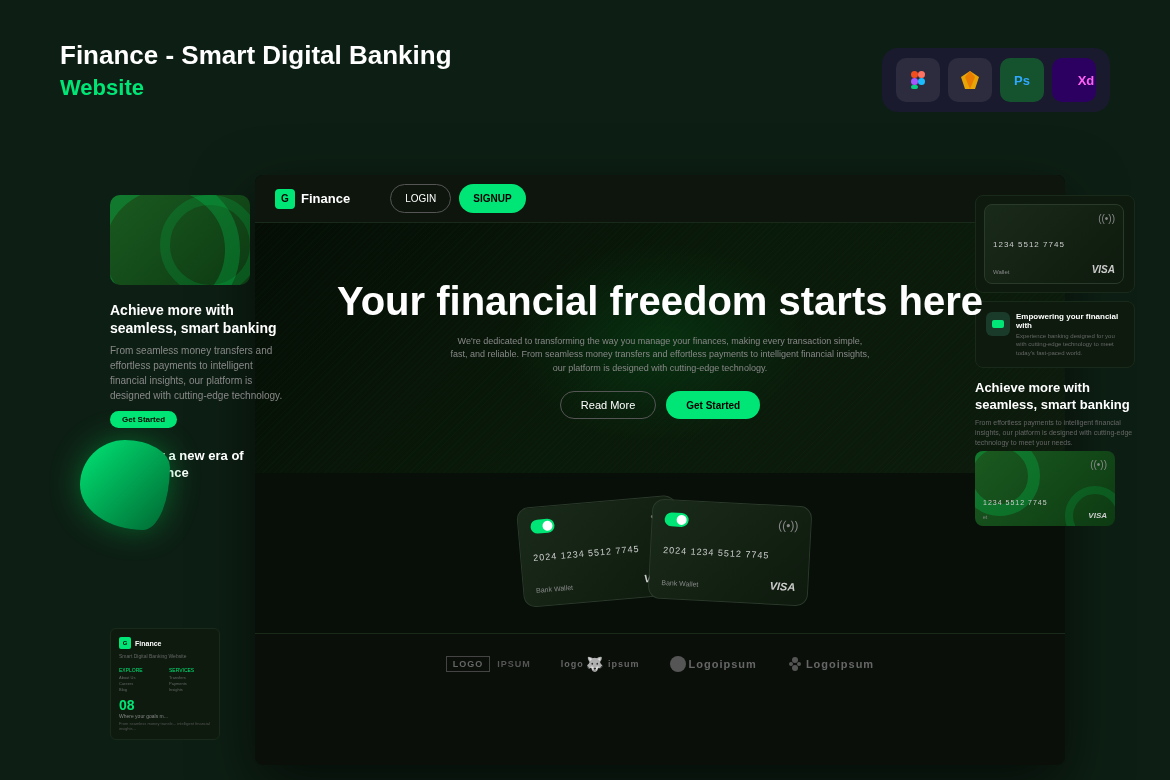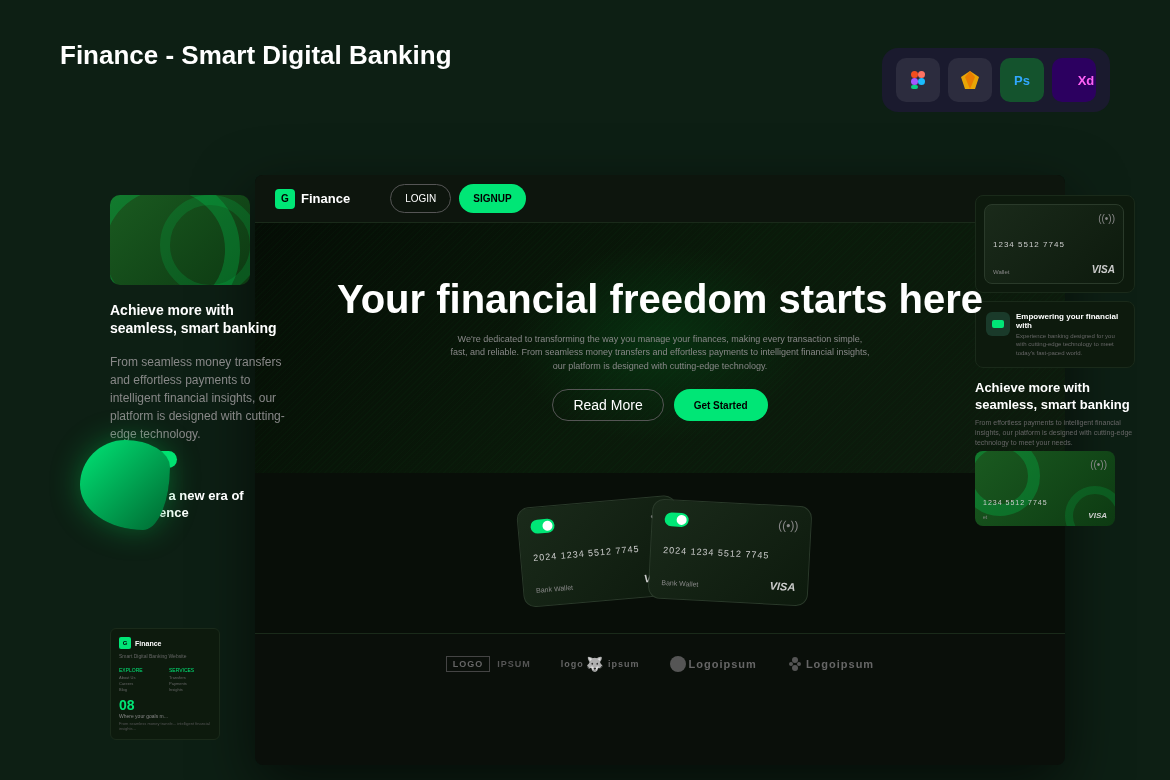--- a/index.html
+++ b/index.html
@@ -183,21 +183,21 @@
       margin-top: 16px;
       position: relative;
       z-index: 1;
     }
     .btn-read-more {
       border: 1px solid #555;
       color: #fff;
       background: transparent;
       padding: 7px 20px;
       border-radius: 20px;
-      font-size: 14px;
+      font-size: 11px;
       cursor: pointer;
     }
     .btn-get-started {
       background: #00e676;
       color: #000;
       border: none;
       padding: 7px 20px;
       border-radius: 20px;
       font-size: 10px;
       font-weight: 700;
@@ -342,22 +342,22 @@
       margin-top: 16px;
     }
     .side-heading {
       color: white;
       font-size: 14px;
       font-weight: 700;
       line-height: 1.3;
     }
     .side-desc {
       color: #888;
-      font-size: 12px;
-      margin-top: 16px;
+      font-size: 10px;
+      margin-top: 6px;
       line-height: 1.5;
     }
     .side-btn {
       display: inline-block;
       margin-top: 8px;
       background: #00e676;
       color: #000;
       border: none;
       padding: 4px 12px;
       border-radius: 12px;
@@ -645,20 +645,21 @@
       line-height: 1.4;
     }
   </style>
 </head>
 <body>
 
 <div style="position:absolute;top:0;left:0;width:1170px;height:780px;background:#0d1f14;"></div>
 
 <div class="page-header">
   <div class="page-title">Finance - Smart Digital Banking</div>
+  <div class="page-subtitle">Website</div>
 </div>
 
 <div class="tool-icons">
   <div class="tool-icon tool-figma">
     <svg width="22" height="22" viewBox="0 0 22 22" fill="none">
       <rect x="4" y="2" width="7" height="7" rx="3.5" fill="#F24E1E"></rect>
       <rect x="4" y="9" width="7" height="7" rx="3.5" fill="#A259FF"></rect>
       <rect x="11" y="2" width="7" height="7" rx="3.5" fill="#FF7262"></rect>
       <circle cx="14.5" cy="12.5" r="3.5" fill="#1ABCFE"></circle>
       <rect x="4" y="16" width="7" height="4" rx="2" fill="#0ACF83"></rect>

